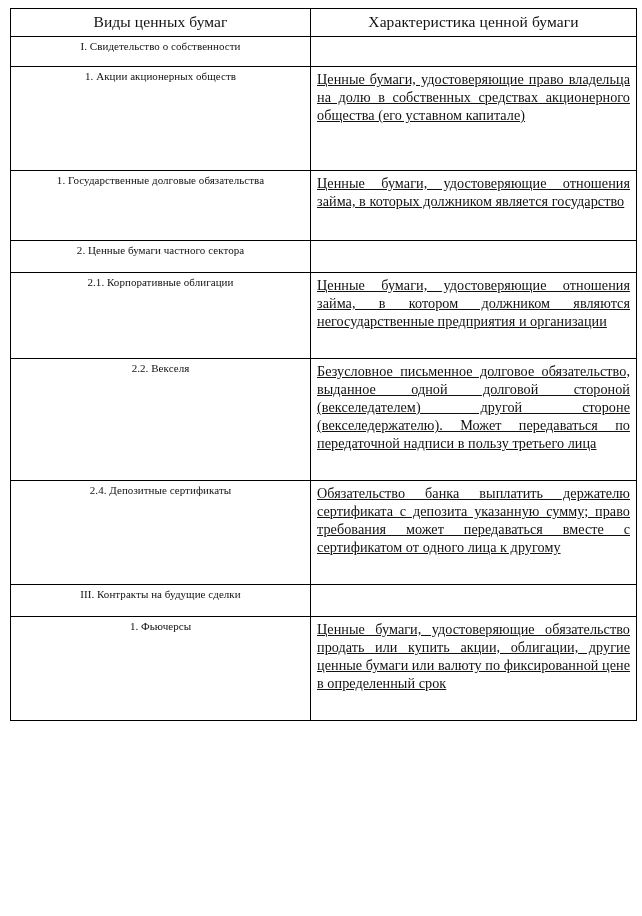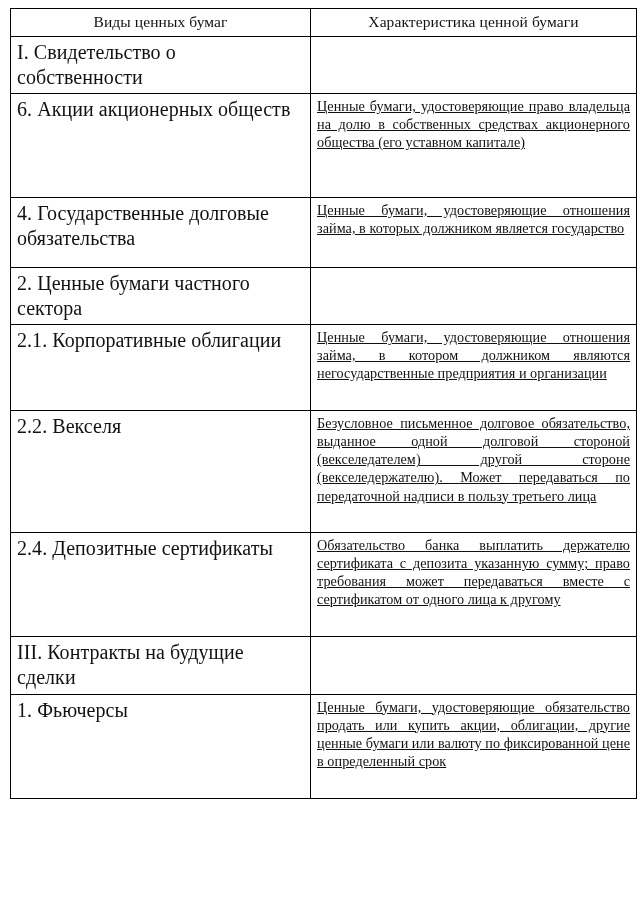--- a/index.html
+++ b/index.html
@@ -37,24 +37,25 @@
   }
   table.securities th {
     text-align: center;
     font-weight: normal;
     font-size: 15.5px;
     padding-top: 4px;
     padding-bottom: 5px;
     letter-spacing: 0.1px;
   }
   td.kind {
-    font-size: 20px;
+    font-size: 11px;
     line-height: 1.23;
     letter-spacing: 0.05px;
     padding-top: 4px;
+    text-align: center;
   }
   td.desc {
     font-size: 14.2px;
     line-height: 1.27;
     text-align: justify;
     text-justify: inter-word;
     letter-spacing: 0.05px;
     padding-top: 5px;
     padding-right: 8px;
     text-decoration: underline;
@@ -77,25 +78,25 @@
         <th>Виды ценных бумаг</th>
         <th>Характеристика ценной бумаги</th>
       </tr>
     </thead>
     <tbody>
       <tr>
         <td class="kind" style="height:22px">I. Свидетельство о собственности</td>
         <td class="desc blank" rowspan="1"></td>
       </tr>
       <tr>
-        <td class="kind" style="height:96px">6. Акции акционерных обществ</td>
+        <td class="kind" style="height:96px">1. Акции акционерных обществ</td>
         <td class="desc">Ценные бумаги, удостоверяющие право владельца на долю в собственных средствах акционерного общества (его уставном капитале)</td>
       </tr>
       <tr>
-        <td class="kind" style="height:62px">4. Государственные долговые обязательства</td>
+        <td class="kind" style="height:62px">1. Государственные долговые обязательства</td>
         <td class="desc">Ценные бумаги, удостоверяющие отношения займа, в которых должником является государство</td>
       </tr>
       <tr>
         <td class="kind" style="height:24px">2. Ценные бумаги частного сектора</td>
         <td class="desc blank"></td>
       </tr>
       <tr>
         <td class="kind" style="height:78px">2.1. Корпоративные облигации</td>
         <td class="desc">Ценные бумаги, удостоверяющие отношения займа, в котором должником являются негосударственные предприятия и организации</td>
       </tr>

